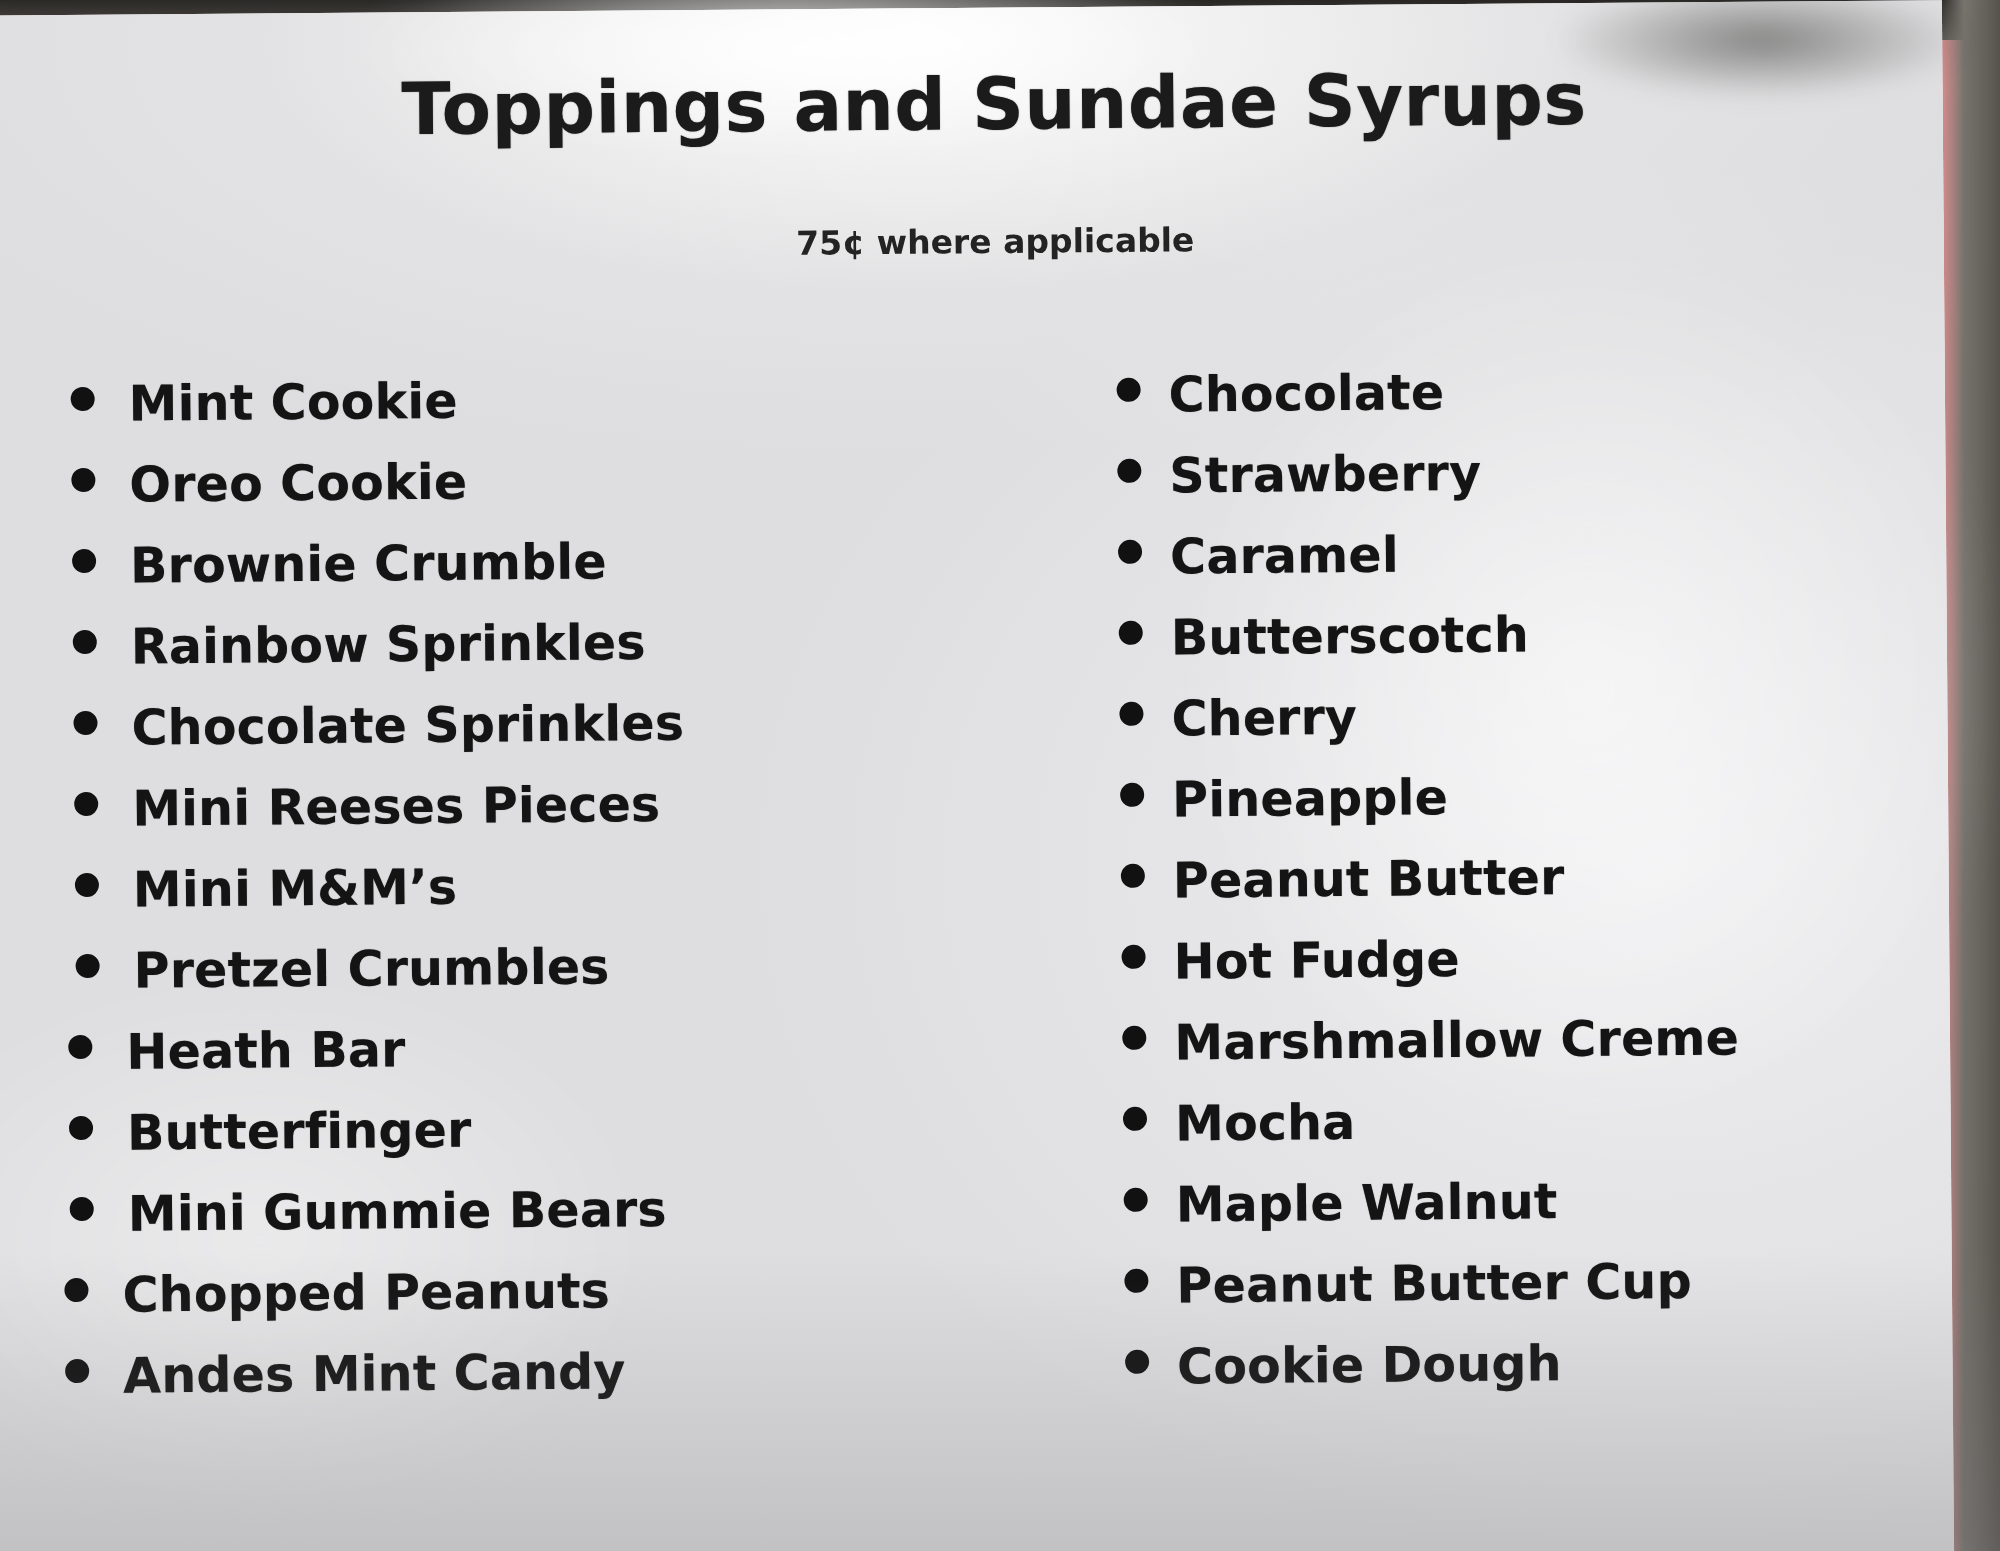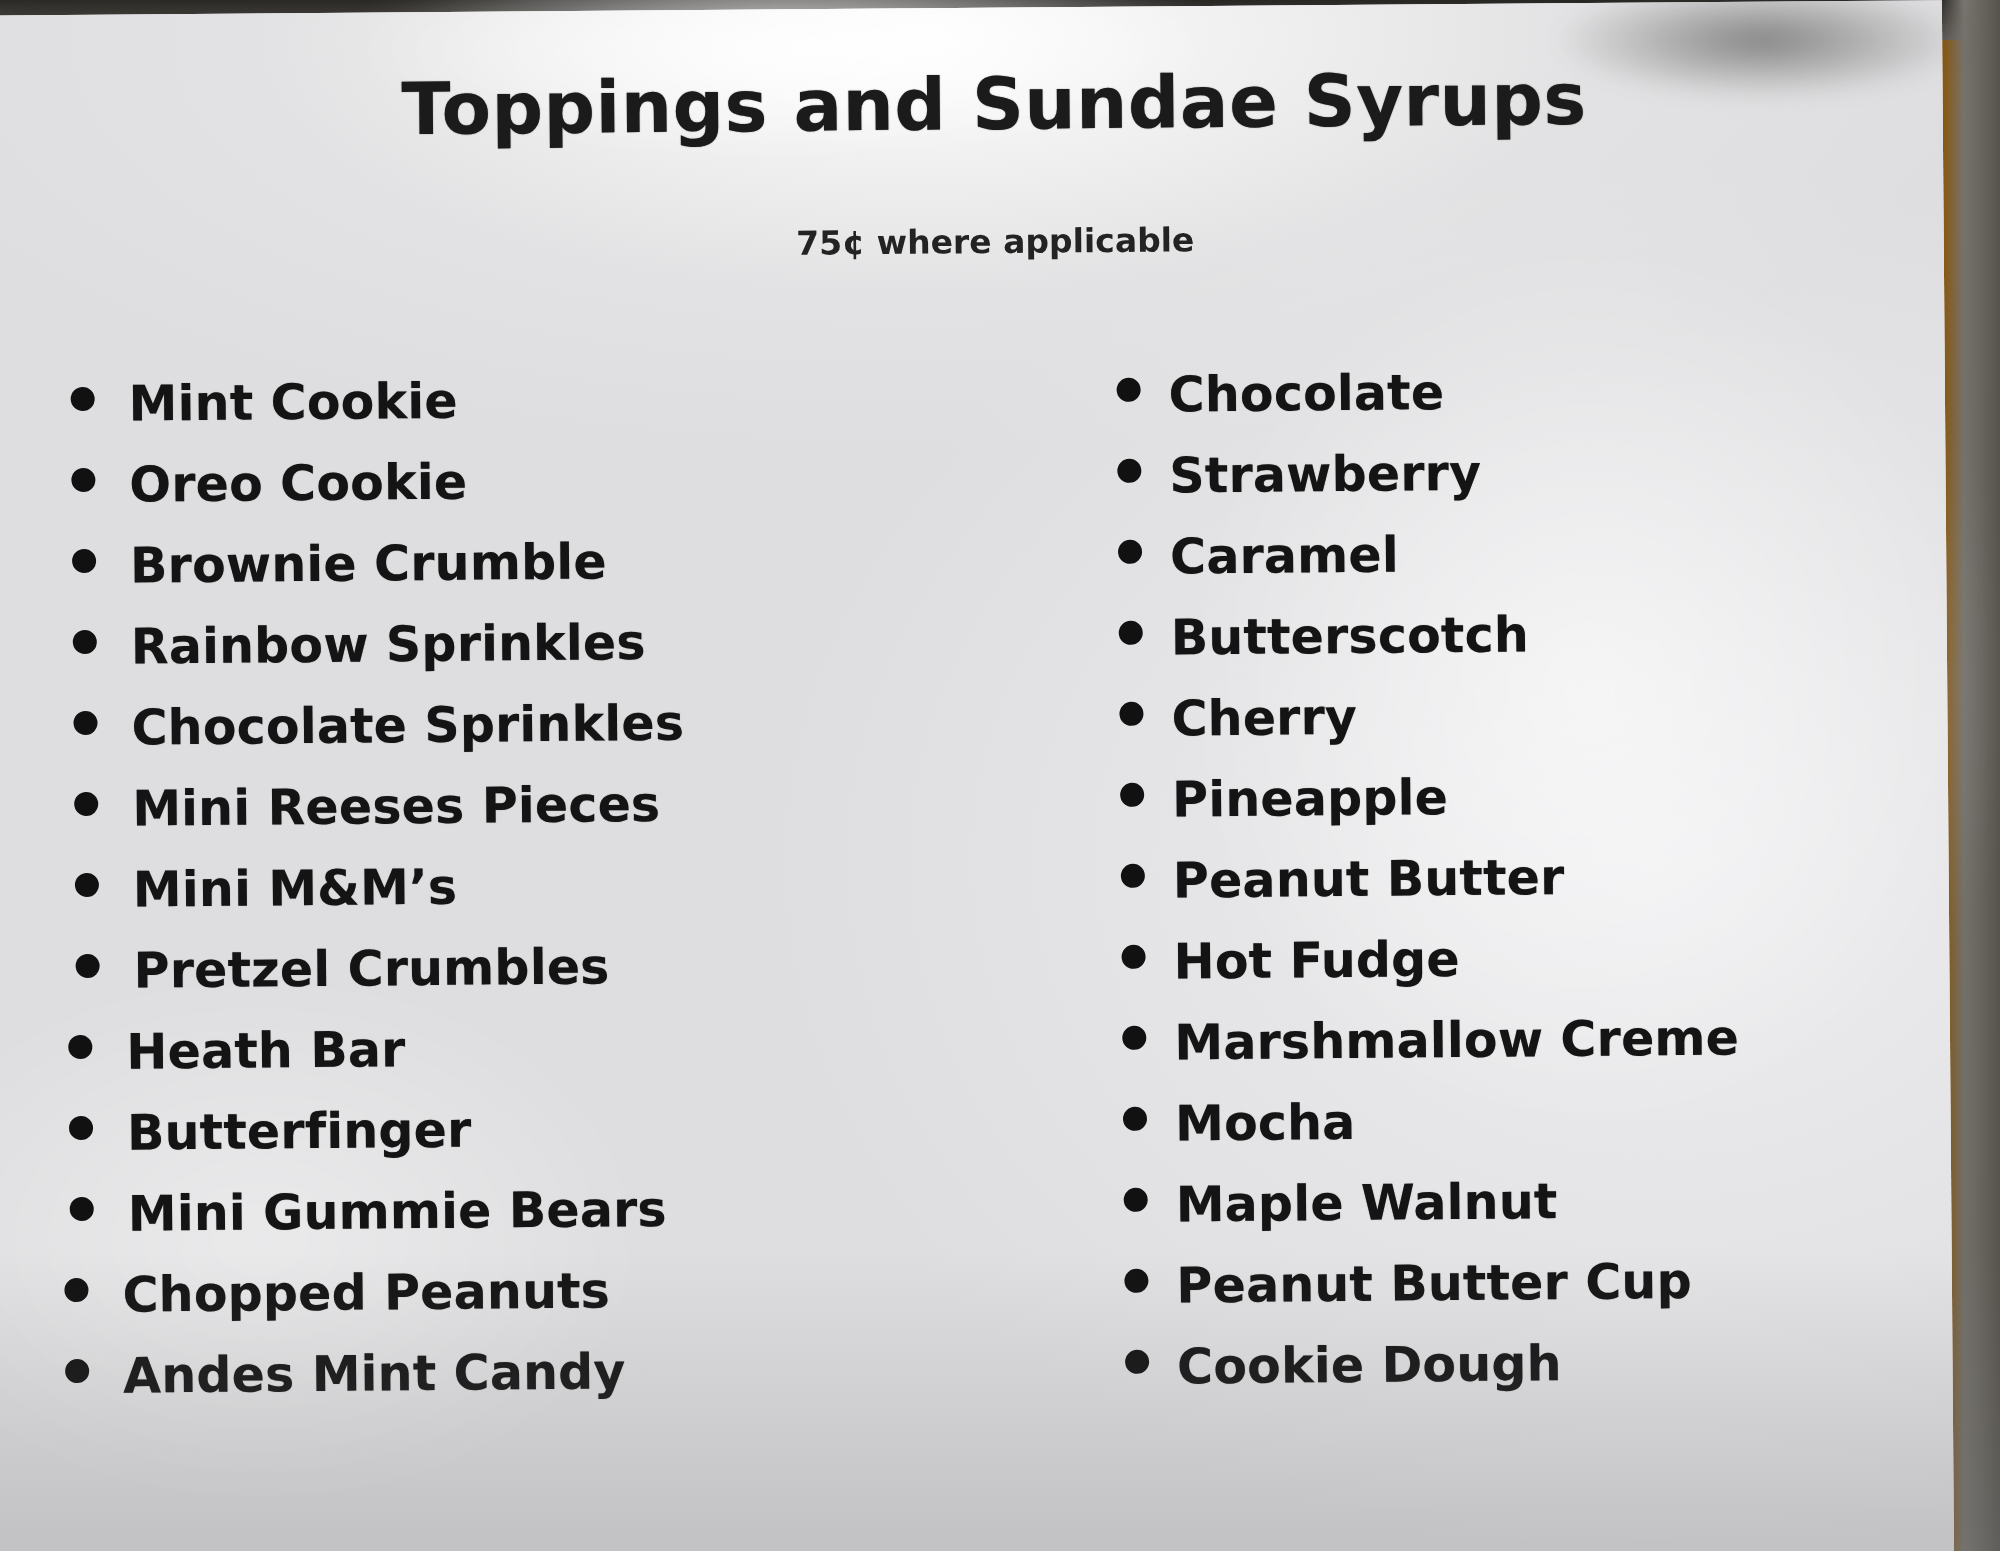--- a/index.html
+++ b/index.html
@@ -12,21 +12,21 @@
     height: 1551px;
     overflow: hidden;
     font-family: "DejaVu Sans", sans-serif;
   }
 
   
   #photo {
     position: relative;
     width: 2000px;
     height: 1551px;
-    background: #a16207;
+    background: #fca5a5;
     overflow: hidden;
   }
 
   
   .backdrop-top {
     position: absolute;
     top: 0; left: 0;
     width: 2000px; height: 40px;
     background: linear-gradient(180deg,#2e2c29 0%, #4e4b46 55%, #6b6863 100%);
   }

